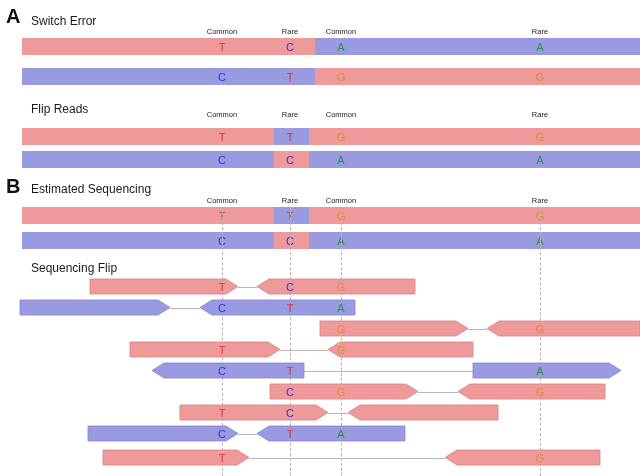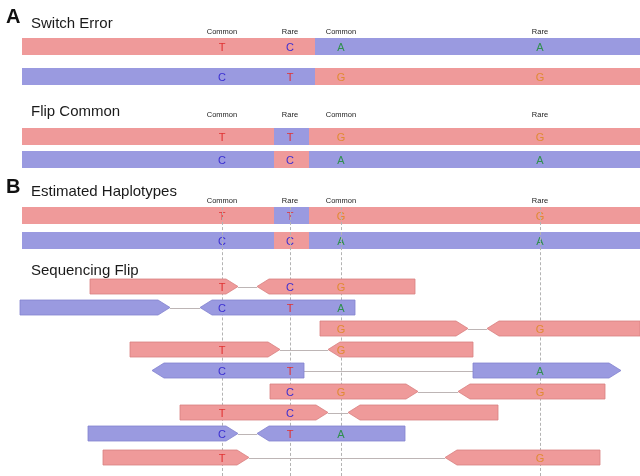--- a/index.html
+++ b/index.html
@@ -6,21 +6,21 @@
   body{
     width:640px;height:476px;background:#ffffff;
     font-family:"Liberation Sans", sans-serif;
     position:relative;overflow:hidden;
     -webkit-font-smoothing:antialiased;
   }
   .panel-letter{
     position:absolute;font-weight:bold;font-size:20px;color:#111;line-height:1;
   }
   .section-title{
-    position:absolute;font-size:15px;color:#1a1a1a;line-height:1;
+    position:absolute;font-size:12px;color:#1a1a1a;line-height:1;
   }
   .col-label{
     position:absolute;font-size:7.5px;color:#222;line-height:1;text-align:center;
     transform:translateX(-50%);white-space:nowrap;
   }
   .bar{
     position:absolute;height:17px;
   }
   .seg{position:absolute;height:100%;top:0;}
   .base{
@@ -63,21 +63,21 @@
   </div>
 <div class="bar" id="switch-bottom" style="left:22px;top:68px;width:618px;">
     <div class="seg" style="left: 0px; width: 293px; background: rgb(154, 154, 224);"></div>
     <div class="seg" style="left: 293px; width: 325px; background: rgb(239, 154, 154);"></div>
     <div class="base C" style="left: 200px; top: 50%;">C</div>
     <div class="base T" style="left: 268px; top: 50%;">T</div>
     <div class="base G" style="left: 319px; top: 50%;">G</div>
     <div class="base G" style="left: 518px; top: 50%;">G</div>
   </div>
 
-<div class="section-title" style="left:31px;top:103px;">Flip Common</div>
+<div class="section-title" style="left:31px;top:103px;">Flip Reads</div>
 
 <div id="flip-labels">
     <div class="col-label" style="left: 222px; top: 111px;">Common</div>
     <div class="col-label" style="left: 290px; top: 111px;">Rare</div>
     <div class="col-label" style="left: 341px; top: 111px;">Common</div>
     <div class="col-label" style="left: 540px; top: 111px;">Rare</div>
   </div>
 <div class="bar" id="flip-top" style="left:22px;top:128px;width:618px;">
     <div class="seg" style="left: 0px; width: 252px; background: rgb(239, 154, 154);"></div>
     <div class="seg" style="left: 252px; width: 35px; background: rgb(154, 154, 224);"></div>
@@ -92,21 +92,21 @@
     <div class="seg" style="left: 252px; width: 35px; background: rgb(239, 154, 154);"></div>
     <div class="seg" style="left: 287px; width: 331px; background: rgb(154, 154, 224);"></div>
     <div class="base C" style="left: 200px; top: 50%;">C</div>
     <div class="base C" style="left: 268px; top: 50%;">C</div>
     <div class="base A" style="left: 319px; top: 50%;">A</div>
     <div class="base A" style="left: 518px; top: 50%;">A</div>
   </div>
 
 <div class="panel-letter" style="left:6px;top:176px;">B</div>
 
-<div class="section-title" style="left:31px;top:183px;">Estimated Haplotypes</div>
+<div class="section-title" style="left:31px;top:183px;">Estimated Sequencing</div>
 
 <div id="est-labels">
     <div class="col-label" style="left: 222px; top: 197px;">Common</div>
     <div class="col-label" style="left: 290px; top: 197px;">Rare</div>
     <div class="col-label" style="left: 341px; top: 197px;">Common</div>
     <div class="col-label" style="left: 540px; top: 197px;">Rare</div>
   </div>
 <div class="bar" id="est-top" style="left:22px;top:207px;width:618px;">
     <div class="seg" style="left: 0px; width: 252px; background: rgb(239, 154, 154);"></div>
     <div class="seg" style="left: 252px; width: 35px; background: rgb(154, 154, 224);"></div>

